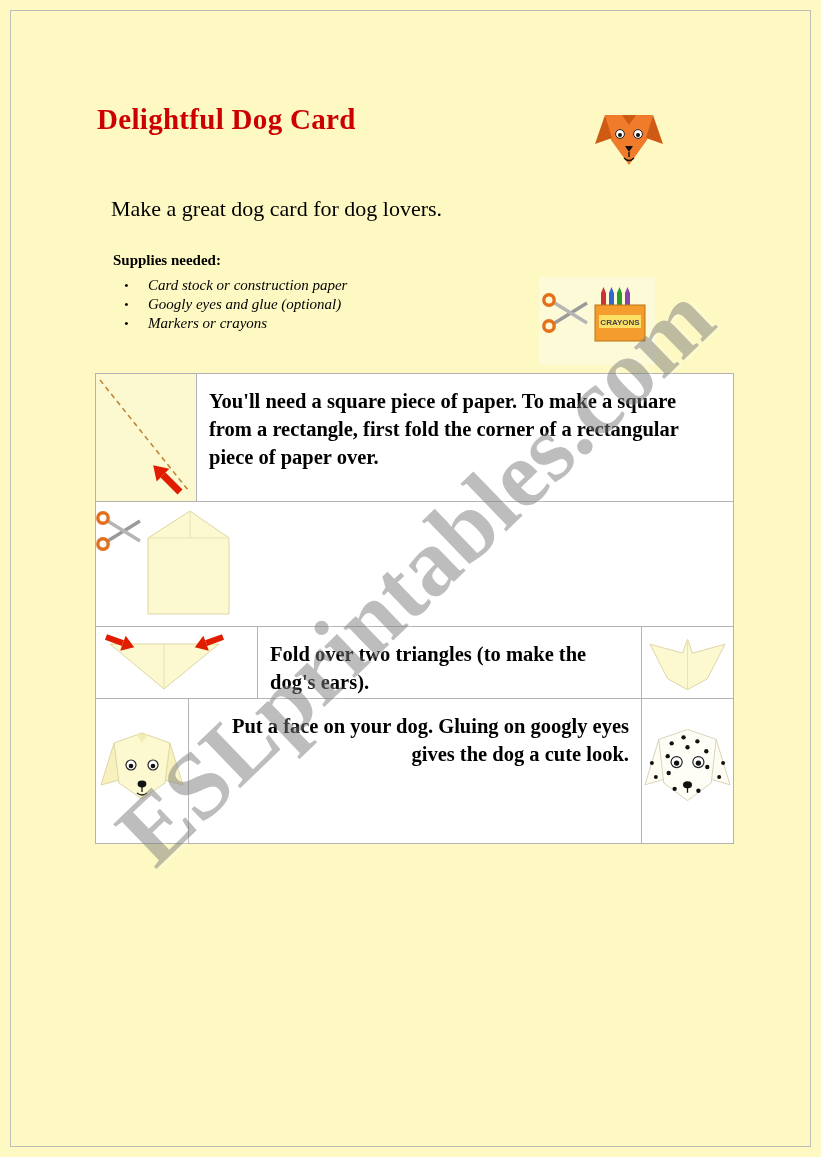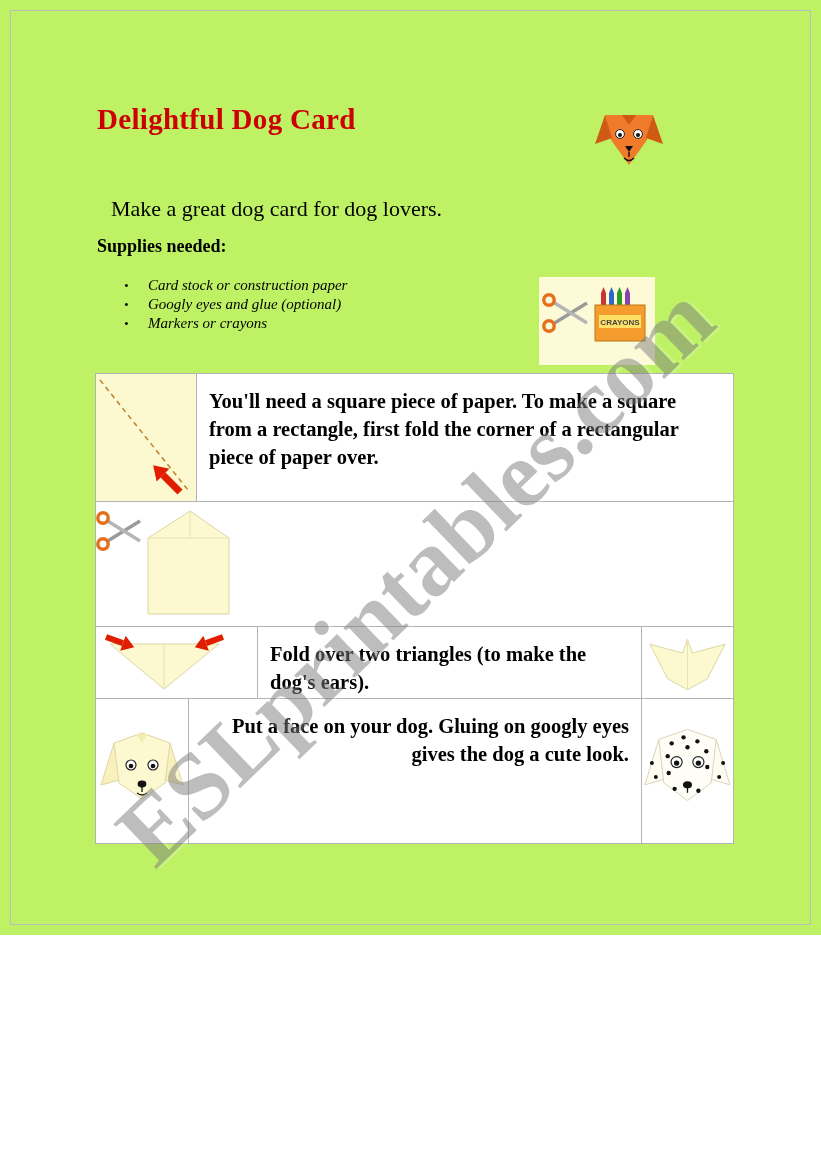--- a/index.html
+++ b/index.html
@@ -1,27 +1,27 @@
 <!DOCTYPE html>
 <html><head>
 <meta charset="utf-8">
 <style>
   html,body{margin:0;padding:0;background:#ffffff;}
   .page{
-    position:relative;width:821px;height:935px;background:#bef264;overflow:hidden;
+    position:relative;width:821px;height:1157px;background:#fef9c3;overflow:hidden;
     font-family:"Liberation Serif","DejaVu Serif",serif;color:#000;
   }
   .page-frame{position:absolute;inset:10px;border:1px solid #bdbdbd;pointer-events:none;}
   .title{
     position:absolute;left:97px;top:103px;margin:0;
     font-size:29px;font-weight:bold;color:#cc0000;letter-spacing:0.3px;
   }
   .dog-logo{position:absolute;left:592px;top:110px;}
   .intro{position:absolute;left:97px;top:182px;margin:14px;font-size:22px;}
-  .supplies-label{position:absolute;left:97px;top:236px;margin:0;font-size:18px;font-weight:bold;}
+  .supplies-label{position:absolute;left:97px;top:236px;margin:16px;font-size:15px;font-weight:bold;}
   .supplies-list{position:absolute;left:118px;top:276px;margin:0;padding:0;list-style:none;font-size:15px;}
   .supplies-list li{position:relative;padding-left:30px;line-height:19px;font-style:italic;}
   .supplies-list li::before{content:"\2022";position:absolute;left:6px;top:0;font-size:13px;}
   .supplies-img{position:absolute;left:539px;top:277px;}
   .steps{position:absolute;left:95px;top:373px;width:637px;border:1px solid #b3b3b3;background:#fff;}
   .row{display:grid;}
   .row + .row{border-top:1px solid #b3b3b3;}
   .cell{position:relative;overflow:hidden;font-weight:bold;}
   .cell + .cell{border-left:1px solid #b3b3b3;}
   .row1{grid-template-columns:100px 1fr;height:127px;}

